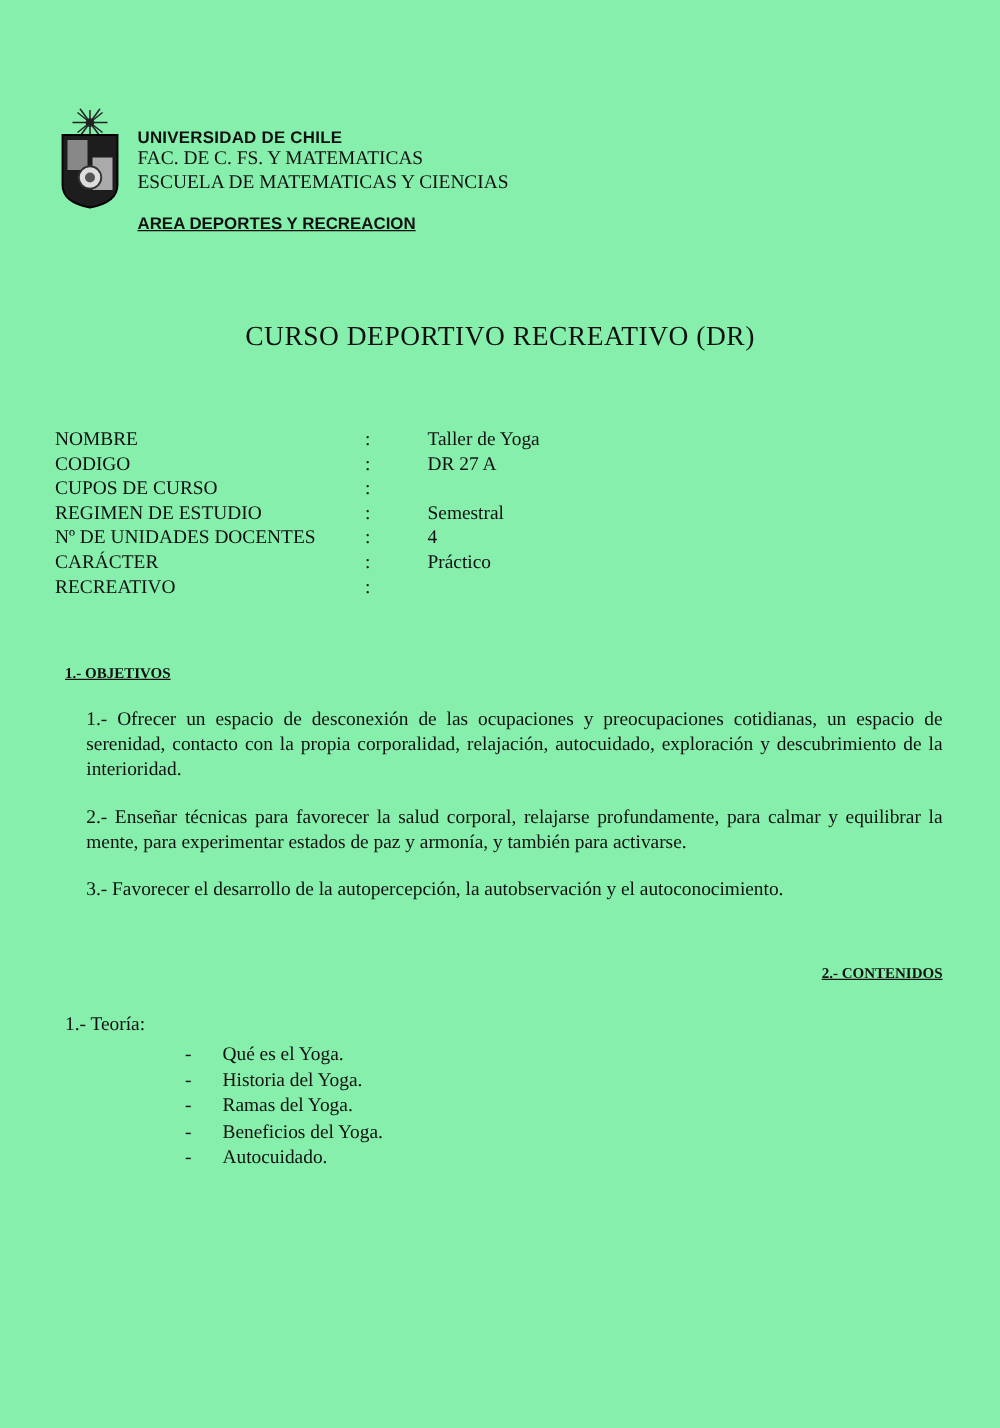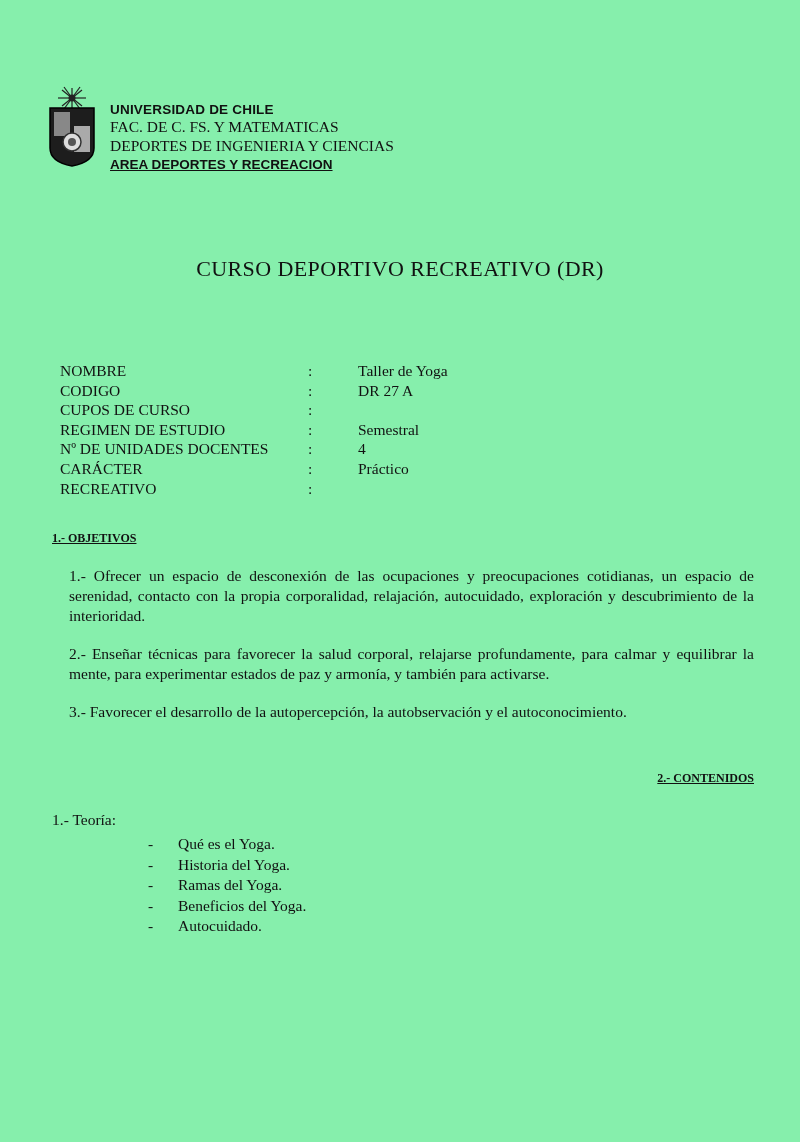--- a/index.html
+++ b/index.html
@@ -45,43 +45,42 @@
   }
   .lh-line2, .lh-line3 {
     font-family: "Liberation Serif", serif;
     font-size: 15.5px;
   }
   .lh-line4 {
     font-family: "Liberation Sans", sans-serif;
     font-weight: bold;
     font-size: 13.5px;
     text-decoration: underline;
-    margin-top: 1px;
+    margin-top: 15px;
   }
 
   
   .doc-title {
     position: absolute;
     top: 256px;
     left: 0;
     width: 100%;
     text-align: center;
     font-size: 22px;
     letter-spacing: 0.4px;
     font-weight: 500;
   }
 
   
   .fields {
     position: absolute;
     top: 342px;
-    left: 60px;
+    left: 44px;
     width: 560px;
     font-size: 15.5px;
-    margin-top: 19px;
   }
   .field-row {
     display: grid;
     grid-template-columns: 248px 50px 1fr;
     line-height: 19.6px;
   }
   .field-label { white-space: nowrap; }
   .field-colon { text-align: left; }
   .field-value { white-space: nowrap; }
 
@@ -143,21 +142,21 @@
         <path d="M8 22 h44 v40 q0 14 -22 18 q-22 -4 -22 -18 z" fill="#1d1d1d" stroke="#000" stroke-width="1.5"></path>
         <rect x="12" y="26" width="16" height="24" fill="#888"></rect>
         <rect x="32" y="40" width="16" height="26" fill="#aaa"></rect>
         <circle cx="30" cy="56" r="9" fill="#ddd" stroke="#333" stroke-width="1.5"></circle>
         <circle cx="30" cy="56" r="4" fill="#555"></circle>
       </svg>
     </div>
     <div class="letterhead-text">
       <div class="lh-line1">UNIVERSIDAD DE CHILE</div>
       <div class="lh-line2">FAC. DE C. FS. Y MATEMATICAS</div>
-      <div class="lh-line3">DEPORTES DE INGENIERIA Y CIENCIAS</div>
+      <div class="lh-line3">ESCUELA DE MATEMATICAS Y CIENCIAS</div>
       <div class="lh-line4">AREA DEPORTES Y RECREACION</div>
     </div>
   </div>
 
   <div class="doc-title">CURSO DEPORTIVO RECREATIVO (DR)</div>
 
   <div class="fields">
     <div class="field-row">
       <span class="field-label">NOMBRE</span>
       <span class="field-colon">:</span>

